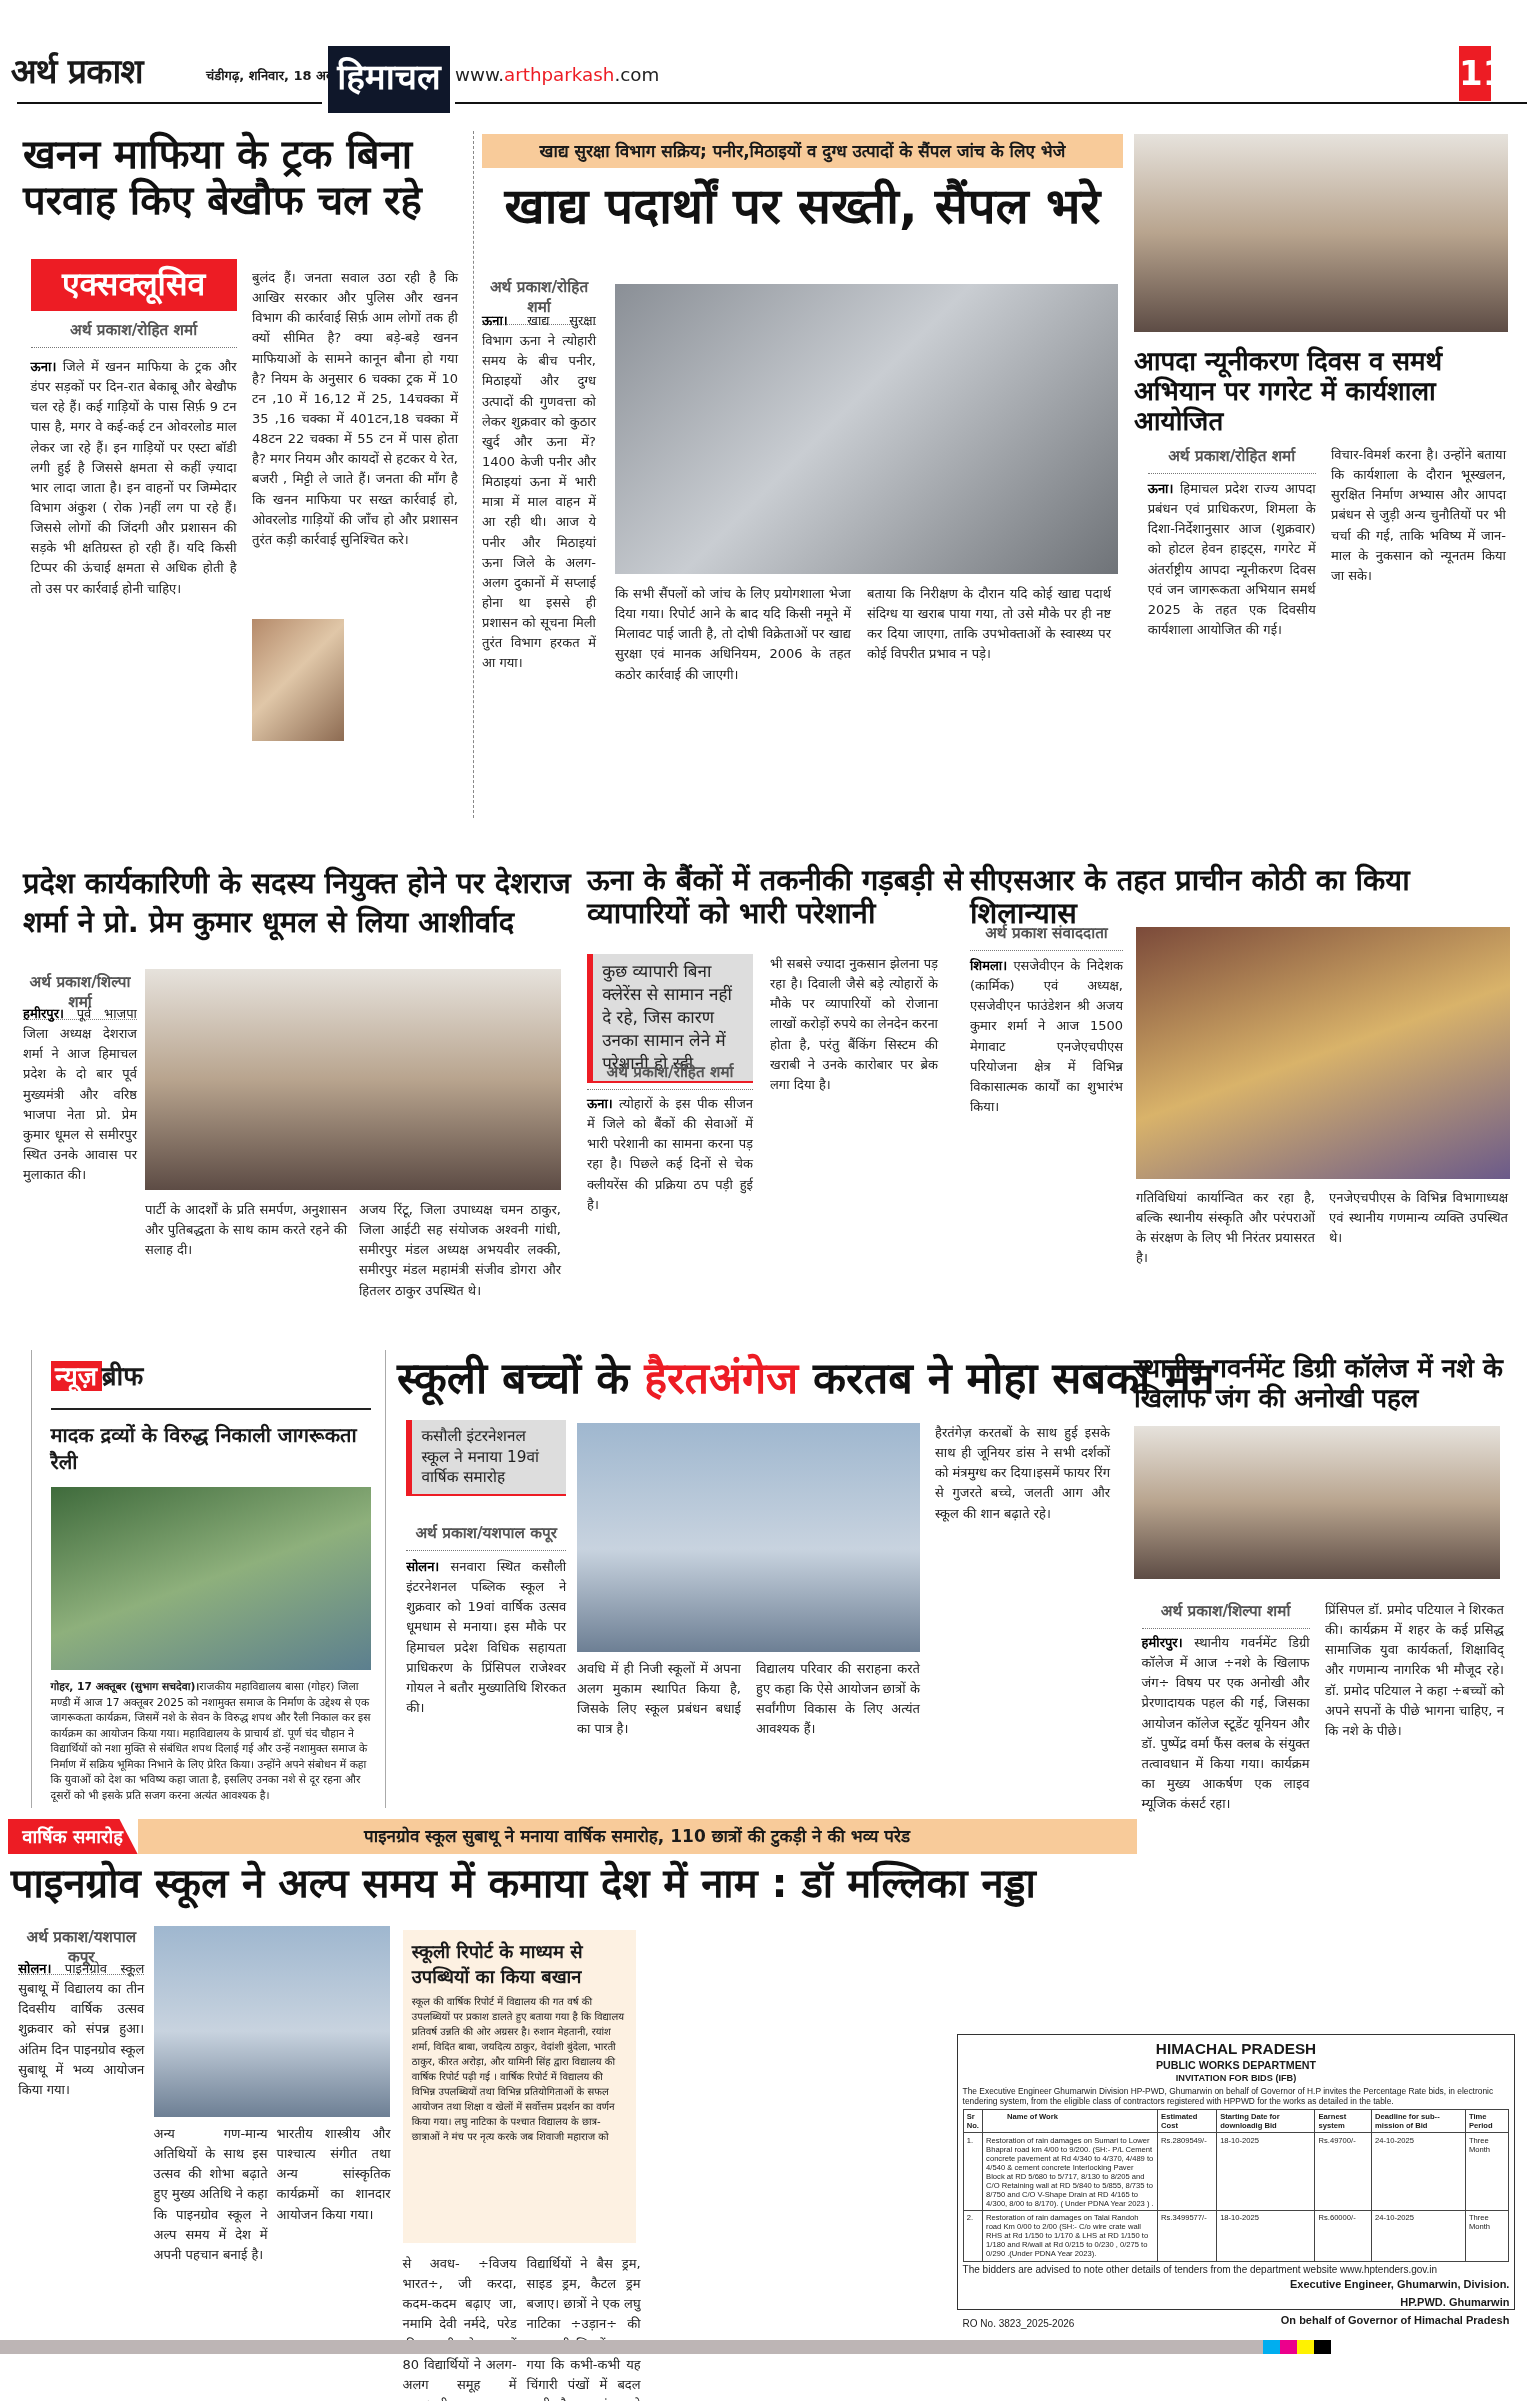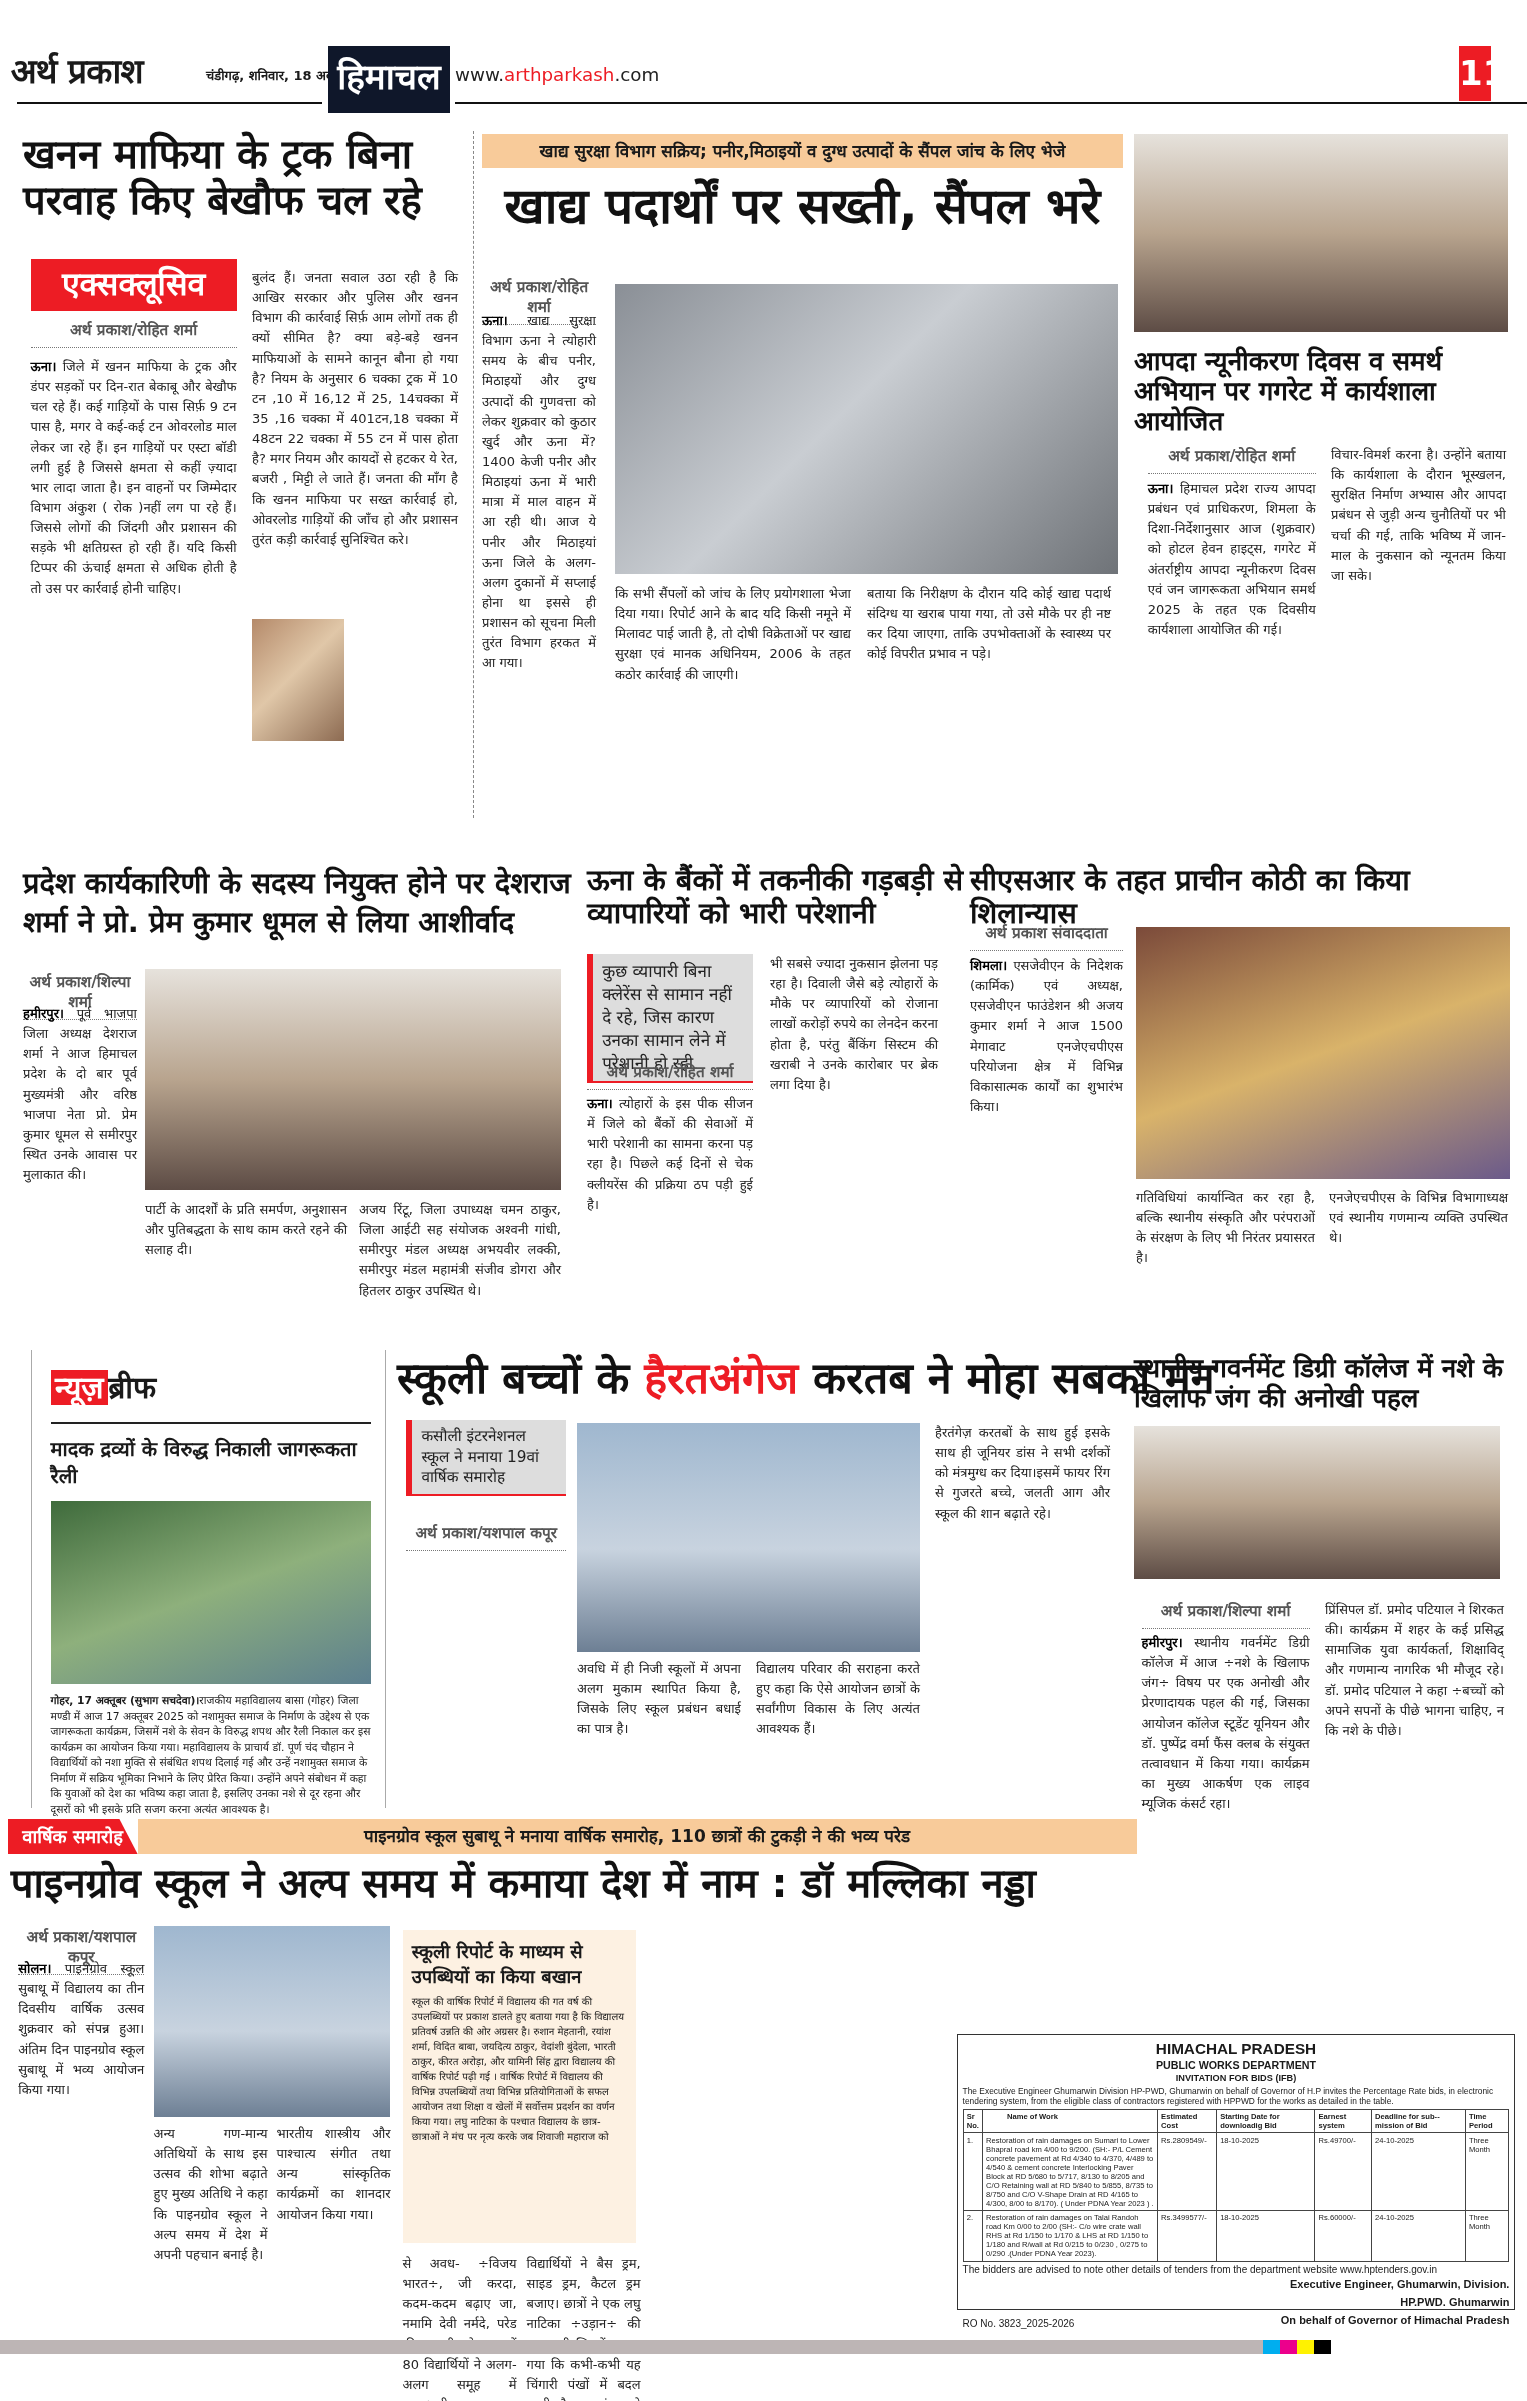--- a/index.html
+++ b/index.html
@@ -94,31 +94,32 @@
 <section class="abs" style="left:970px;top:864px;width:549px;height:473px;">
   <h1 class="hl-big" style="font-size:29px;">सीएसआर के तहत प्राचीन कोठी का किया शिलान्यास</h1>
   <div class="abs byline" style="left:0;top:58px;width:153px;">अर्थ प्रकाश संवाददाता</div>
   <div class="abs body-text" style="left:0;top:92px;width:153px;"><b>शिमला।</b> <span>एसजेवीएन के निदेशक (कार्मिक) एवं अध्यक्ष, एसजेवीएन फाउंडेशन श्री अजय कुमार शर्मा ने आज 1500 मेगावाट एनजेएचपीएस परियोजना क्षेत्र में विभिन्न विकासात्मक कार्यों का शुभारंभ किया।</span></div>
   <div class="abs photo stage" style="left:166px;top:63px;width:374px;height:252px;"></div>
   <div class="abs body-text" style="left:166px;top:324px;width:179px;">गतिविधियां कार्यान्वित कर रहा है, बल्कि स्थानीय संस्कृति और परंपराओं के संरक्षण के लिए भी निरंतर प्रयासरत है।</div>
   <div class="abs body-text" style="left:359px;top:324px;width:179px;">एनजेएचपीएस के विभिन्न विभागाध्यक्ष एवं स्थानीय गणमान्य व्यक्ति उपस्थित थे।</div>
 </section>
 
 <section class="abs" style="left:30.5px;top:1350px;width:355px;height:458px;border-left:1.5px solid #aaa;border-right:0.8px solid #aaa;padding-left:19px;">
-  <div style="margin-top:16px;font-size:30px;font-weight:bold;"><span class="redbox" style="padding:0 4.6px;">न्यूज़</span><span>ब्रीफ</span></div>
+  <div style="margin-top:7px;font-size:26px;font-weight:bold;"><span class="redbox" style="padding:0 4.6px;">न्यूज़</span><span>ब्रीफ</span></div>
   <div style="border-top:2.3px solid #222;margin:15.3px 0 10.7px;width:320px;"></div>
   <h2 style="font-size:20px;font-weight:bold;">मादक द्रव्यों के विरुद्ध निकाली जागरूकता रैली</h2>
   <div class="photo green" style="width:320px;height:183px;margin-top:12.2px;"></div>
   <div style="font-size:10.7px;line-height:1.45;margin-top:9.2px;width:320px;"><b>गोहर, 17 अक्तूबर (सुभाग सचदेवा)।</b><span>राजकीय महाविद्यालय बासा (गोहर) जिला मण्डी में आज 17 अक्तूबर 2025 को नशामुक्त समाज के निर्माण के उद्देश्य से एक जागरूकता कार्यक्रम, जिसमें नशे के सेवन के विरुद्ध शपथ और रैली निकाल कर इस कार्यक्रम का आयोजन किया गया। महाविद्यालय के प्राचार्य डॉ. पूर्ण चंद चौहान ने विद्यार्थियों को नशा मुक्ति से संबंधित शपथ दिलाई गई और उन्हें नशामुक्त समाज के निर्माण में सक्रिय भूमिका निभाने के लिए प्रेरित किया। उन्होंने अपने संबोधन में कहा कि युवाओं को देश का भविष्य कहा जाता है, इसलिए उनका नशे से दूर रहना और दूसरों को भी इसके प्रति सजग करना अत्यंत आवश्यक है।</span></div>
 </section>
 
 <section class="abs" style="left:397px;top:1354px;width:725px;height:458px;">
   <h1 class="hl-big" style="font-size:43px;white-space:nowrap;"><span>स्कूली बच्चों के </span><span style="color:#ed1c24;">हैरतअंगेज</span><span> करतब ने मोहा सबका मन</span></h1>
   <div class="abs quote-box" style="left:9.2px;top:66px;width:160px;font-size:15.3px;">कसौली इंटरनेशनल स्कूल ने मनाया 19वां वार्षिक समारोह</div>
   <div class="abs byline" style="left:9.2px;top:168px;width:160px;">अर्थ प्रकाश/यशपाल कपूर</div>
+  <div class="abs body-text" style="left:9.2px;top:203px;width:160px;"><b>सोलन।</b> <span>सनवारा स्थित कसौली इंटरनेशनल पब्लिक स्कूल ने शुक्रवार को 19वां वार्षिक उत्सव धूमधाम से मनाया। इस मौके पर हिमाचल प्रदेश विधिक सहायता प्राधिकरण के प्रिंसिपल राजेश्वर गोयल ने बतौर मुख्यातिथि शिरकत की।</span></div>
   <div class="abs photo sky" style="left:180px;top:69px;width:343px;height:229px;"></div>
   <div class="abs body-text" style="left:180px;top:305px;width:164px;">अवधि में ही निजी स्कूलों में अपना अलग मुकाम स्थापित किया है, जिसके लिए स्कूल प्रबंधन बधाई का पात्र है।</div>
   <div class="abs body-text" style="left:359px;top:305px;width:164px;">विद्यालय परिवार की सराहना करते हुए कहा कि ऐसे आयोजन छात्रों के सर्वांगीण विकास के लिए अत्यंत आवश्यक हैं।</div>
   <div class="abs body-text" style="left:538px;top:69px;width:175px;">हैरतंगेज़ करतबों के साथ हुई इसके साथ ही जूनियर डांस ने सभी दर्शकों को मंत्रमुग्ध कर दिया।इसमें फायर रिंग से गुजरते बच्चे, जलती आग और स्कूल की शान बढ़ाते रहे।</div>
 </section>
 
 <section class="abs" style="left:1134px;top:1354px;width:381px;height:458px;">
   <h1 class="hl-big" style="font-size:26px;">स्थानीय गवर्नमेंट डिग्री कॉलेज में नशे के खिलाफ जंग की अनोखी पहल</h1>
   <div class="photo group" style="width:366px;height:153px;margin-top:12.2px;"></div>
   <div class="abs byline" style="left:7.6px;top:246px;width:168px;">अर्थ प्रकाश/शिल्पा शर्मा</div>

